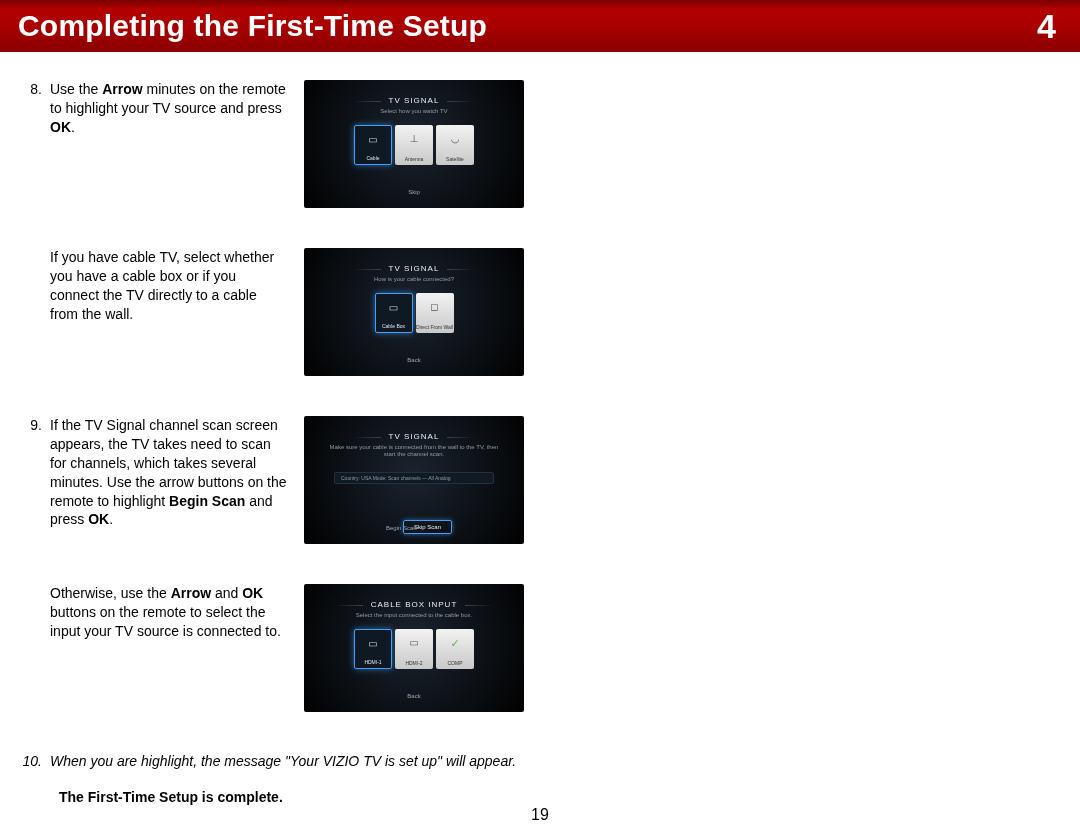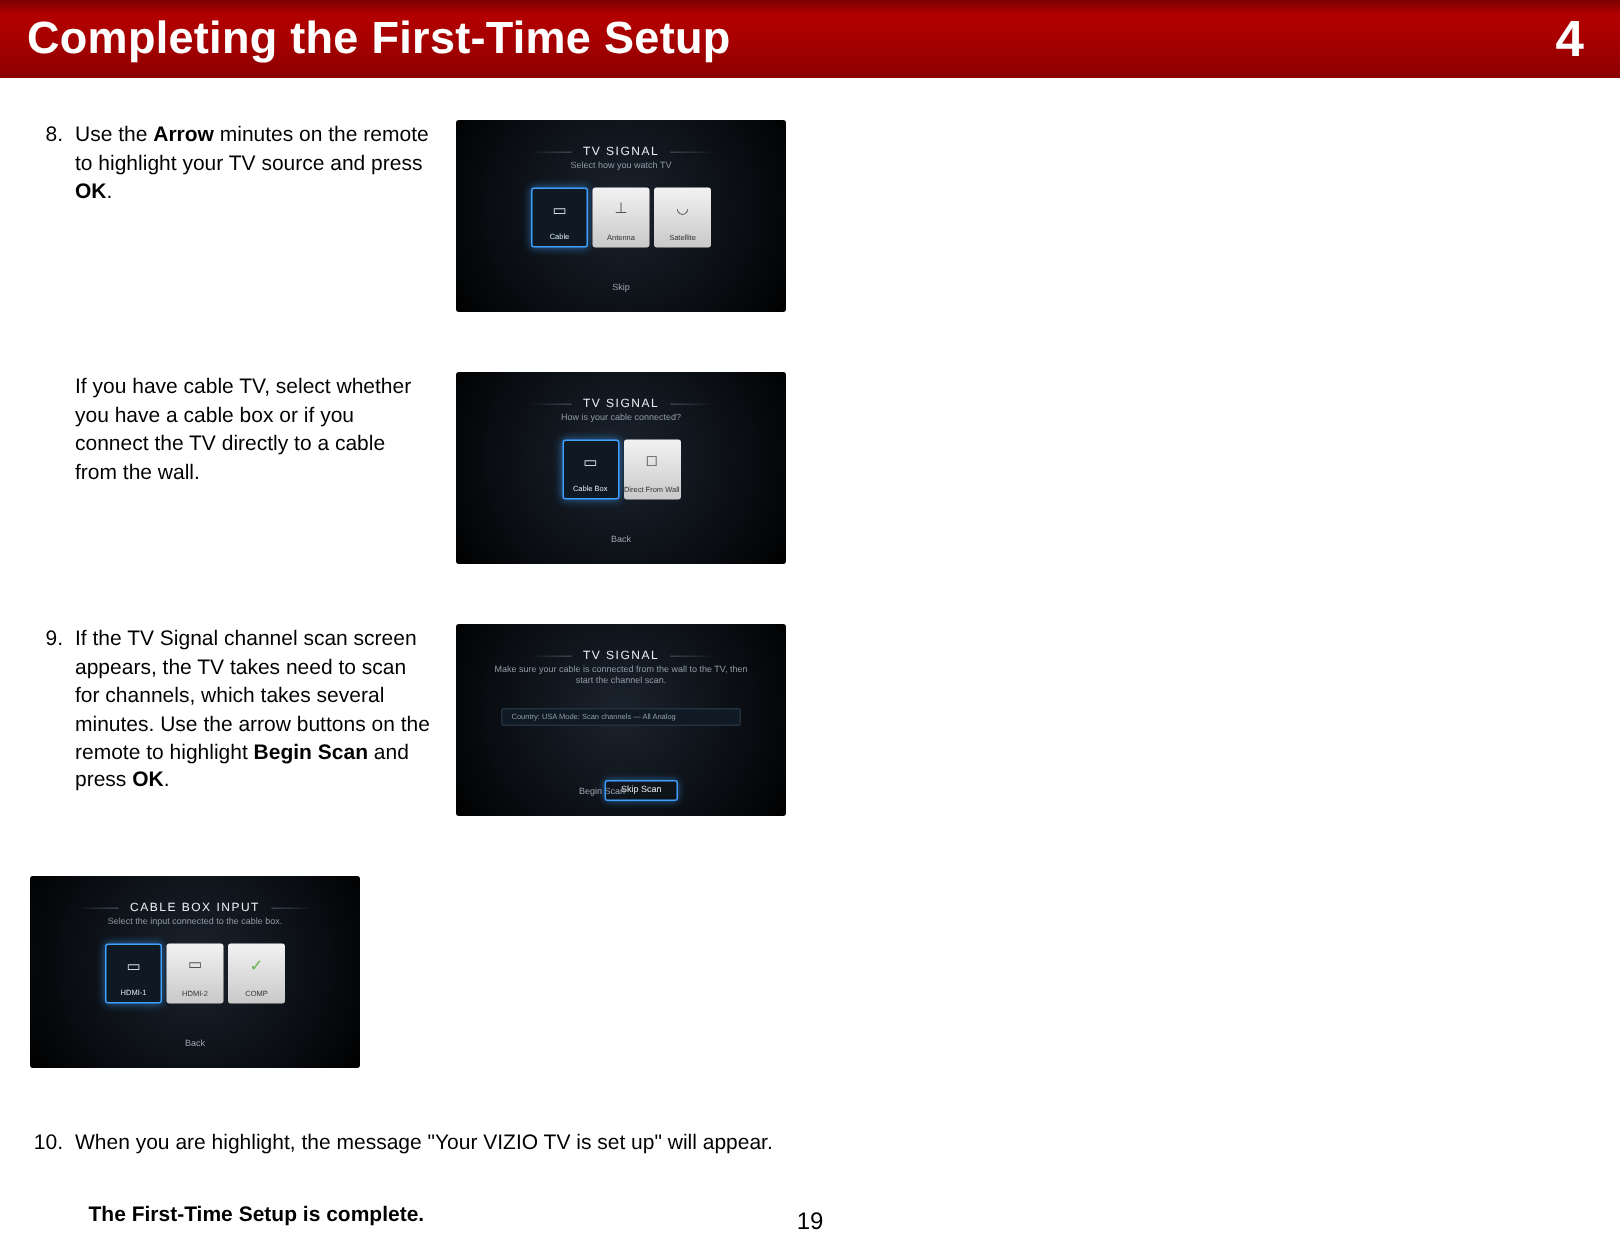--- a/index.html
+++ b/index.html
@@ -246,20 +246,25 @@
         <div class="title">TV SIGNAL</div>
         <div class="subtitle">Make sure your cable is connected from the wall to the TV, then start the channel scan.</div>
         <div class="dropdown">Country: USA    Mode: Scan channels — All Analog</div>
         <div class="navbtn left">Begin Scan</div>
         <div class="navbtn right sel">Skip Scan</div>
       </div>
     </div>
   </div>
 
   <div class="row">
+    <div class="textcol">
+      <div class="substep">
+        <span>Otherwise, use the </span><span class="bold">Arrow</span><span> and </span><span class="bold">OK</span><span> buttons on the remote to select the input your TV source is connected to.</span>
+      </div>
+    </div>
     <div class="imgcol">
       <div class="tv">
         <div class="title">CABLE BOX INPUT</div>
         <div class="subtitle">Select the input connected to the cable box.</div>
         <div class="tiles">
           <div class="tile sel">
               <span class="ico">▭</span>
               <span>HDMI-1</span>
             </div>
           <div class="tile">
@@ -269,21 +274,21 @@
           <div class="tile green">
               <span class="ico">✓</span>
               <span>COMP</span>
             </div>
         </div>
         <div class="navbtn center">Back</div>
       </div>
     </div>
   </div>
 
-  <div class="step-line" style="margin-bottom:30px;">
+  <div class="step-line" style="margin-bottom:18px;font-style:italic;">
     <div class="step-num">10.</div>
     <div class="step-txt" style="max-width:500px;">When you are highlight, the message "Your VIZIO TV is set up" will appear.</div>
   </div>
 
   <div class="complete-line">The First-Time Setup is complete.</div>
 
 </div>
 
 <div class="page-number">19</div>
 

